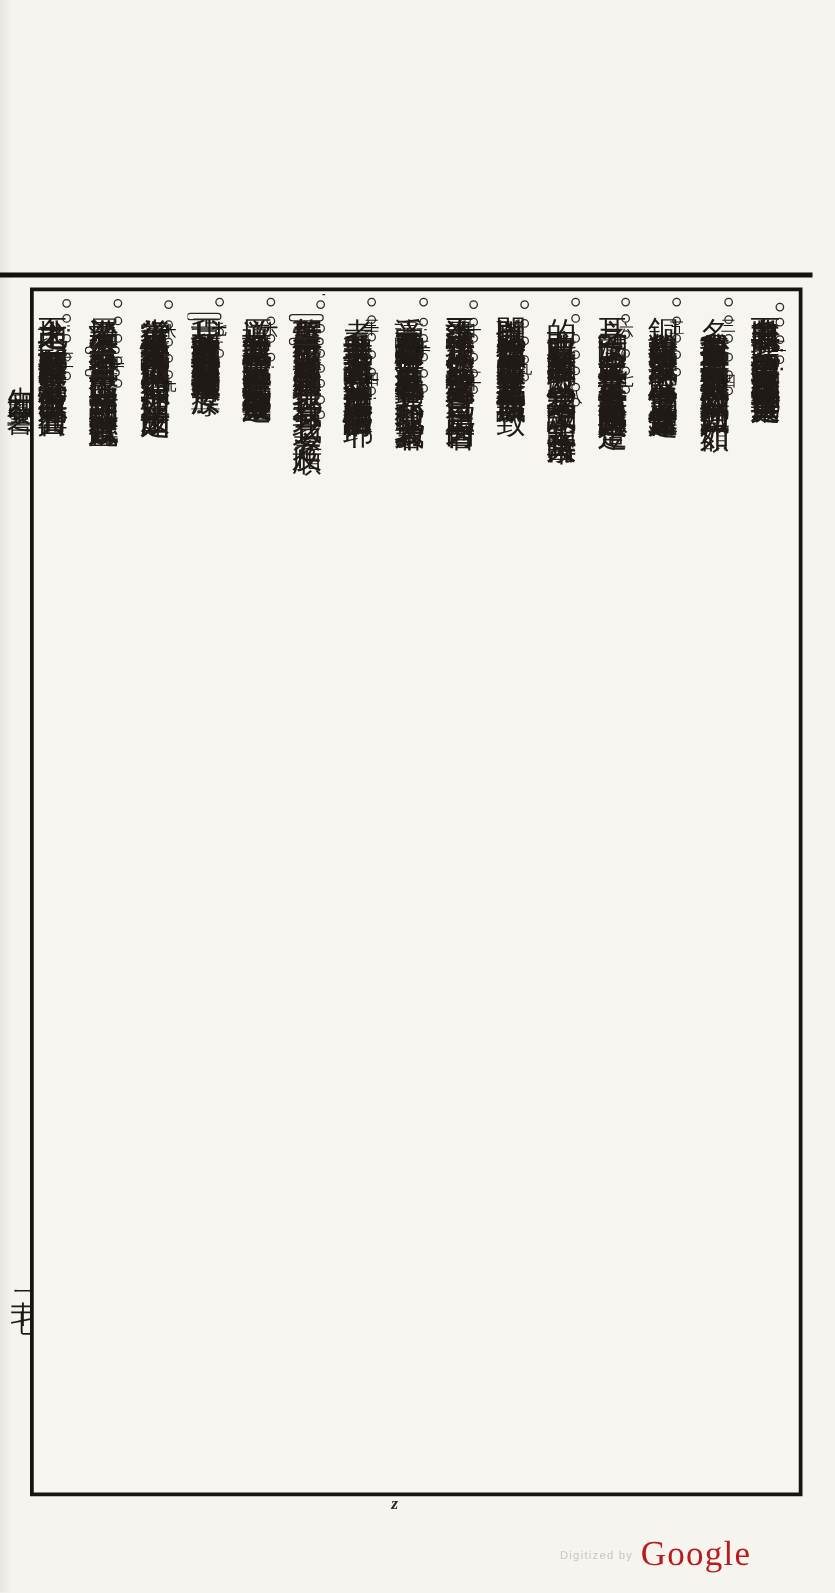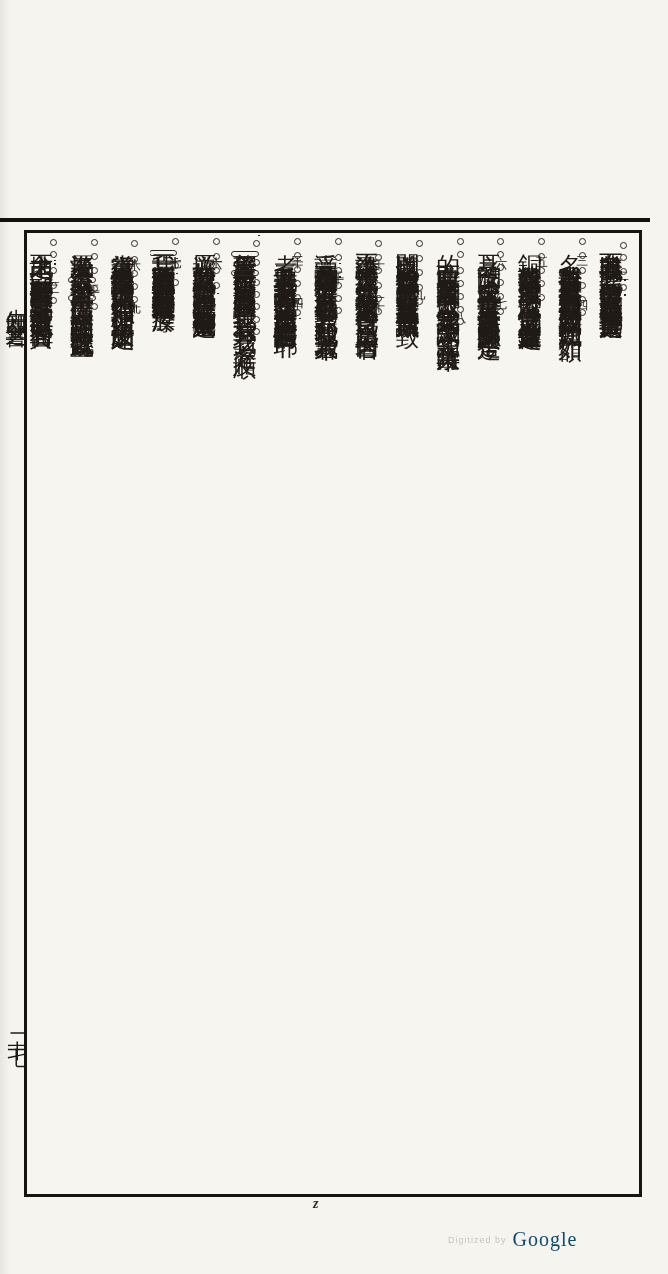--- a/index.html
+++ b/index.html
@@ -49,21 +49,21 @@
   }
   .sig-mark{
     position:absolute;left:313px;top:1196px;
     font-size:14px;font-weight:bold;font-style:italic;color:#2e2a24;
   }
   .watermark{
     position:absolute;left:448px;top:1228px;display:flex;align-items:center;gap:6px;
     color:#c3c1b8;user-select:none;
   }
   .watermark .wm-pre{font-size:9px;letter-spacing:1px;font-family:"Liberation Sans",sans-serif;color:#c8c6bd;}
-  .watermark .wm-brand{font-size:20px;letter-spacing:1px;color:#0c4a6e;}
+  .watermark .wm-brand{font-size:28px;letter-spacing:1px;color:#b91c1c;}
 </style>
 </head>
 <body>
 
 <div class="edge-shade"></div>
 
 <div class="top-rule"></div>
 
 <div class="margin-title">先知以賽亞之書</div>
 

